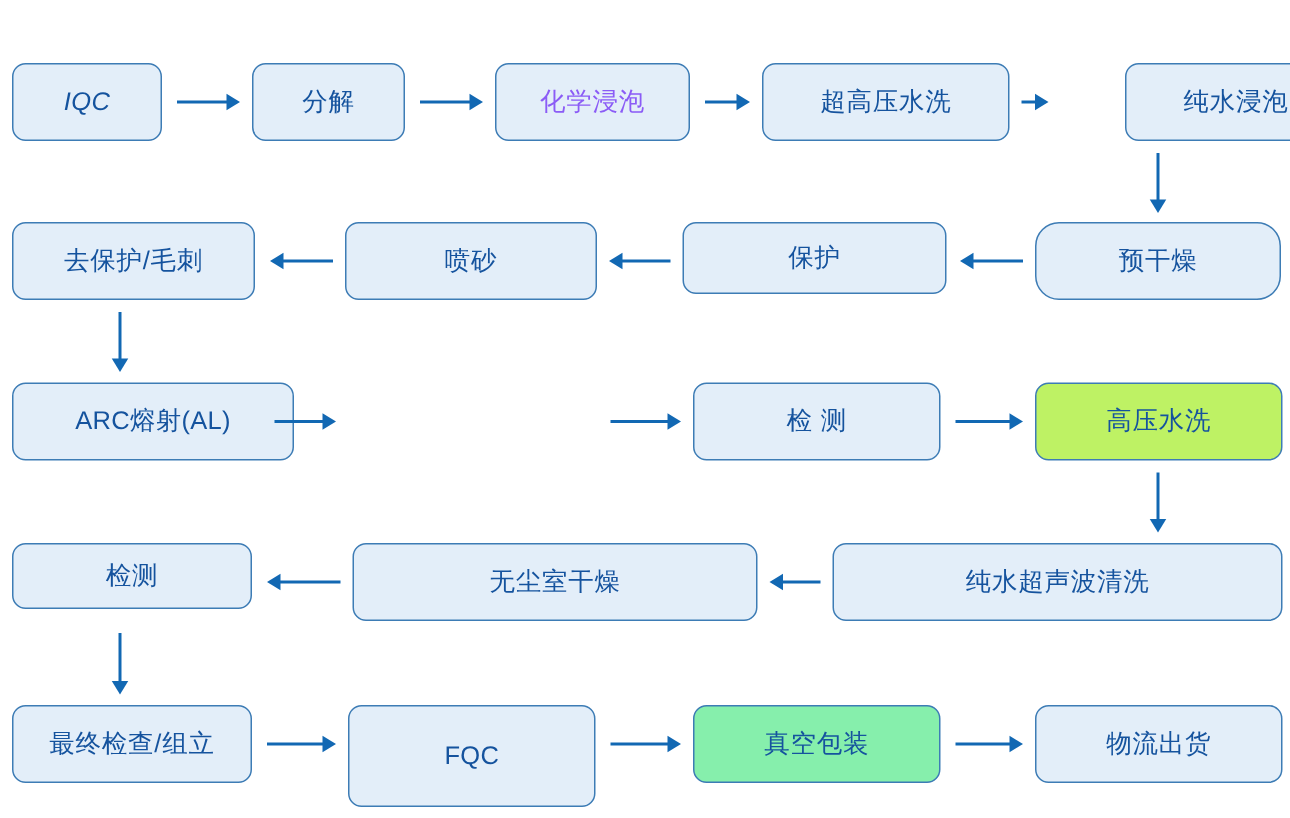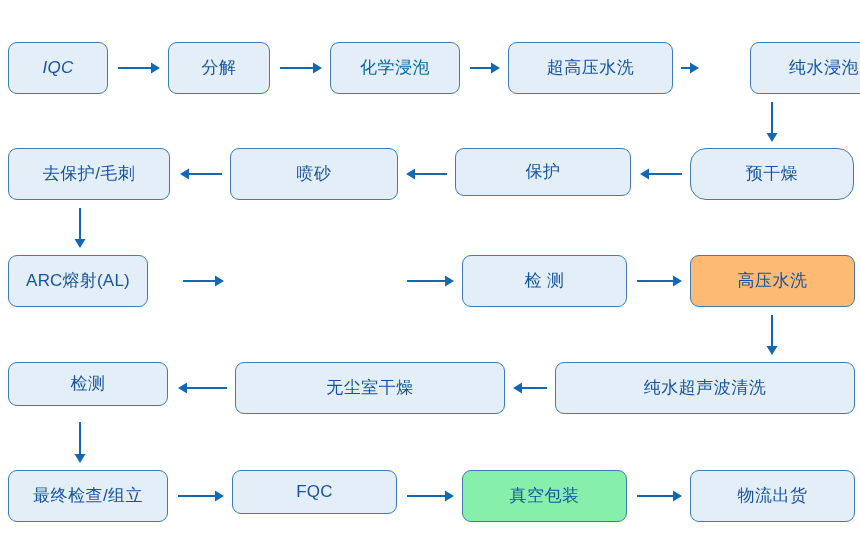--- a/index.html
+++ b/index.html
@@ -45,35 +45,35 @@
     display: block;
     overflow: visible;
   }
 </style>
 </head>
 <body>
 
 <div id="flow">
     <div class="node latin" style="left: 8px; top: 42px; width: 100px; height: 52px; background: rgb(227, 238, 249); border-color: rgb(61, 124, 181); color: rgb(21, 83, 158); font-style: italic;">IQC</div>
     <div class="node" style="left: 168px; top: 42px; width: 102px; height: 52px; background: rgb(227, 238, 249); border-color: rgb(61, 124, 181); color: rgb(21, 83, 158);">分解</div>
-    <div class="node" style="left: 330px; top: 42px; width: 130px; height: 52px; background: rgb(227, 238, 249); border-color: rgb(61, 124, 181); color: #0369a1;">化学浸泡</div>
+    <div class="node" style="left: 330px; top: 42px; width: 130px; height: 52px; background: rgb(227, 238, 249); border-color: rgb(61, 124, 181); color: #8b5cf6;">化学浸泡</div>
     <div class="node" style="left: 508px; top: 42px; width: 165px; height: 52px; background: rgb(227, 238, 249); border-color: rgb(61, 124, 181); color: rgb(21, 83, 158);">超高压水洗</div>
     <div class="node" style="left: 706px; top: 42px; width: 148px; height: 52px; background: rgb(227, 238, 249); border-color: rgb(61, 124, 181); color: rgb(21, 83, 158); margin-left: 44px;">纯水浸泡</div>
     <div class="node" style="left: 690px; top: 148px; width: 164px; height: 52px; background: rgb(227, 238, 249); border-color: rgb(61, 124, 181); color: rgb(21, 83, 158); border-radius: 16px;">预干燥</div>
     <div class="node" style="left: 455px; top: 148px; width: 176px; height: 48px; background: rgb(227, 238, 249); border-color: rgb(61, 124, 181); color: rgb(21, 83, 158);">保护</div>
     <div class="node" style="left: 230px; top: 148px; width: 168px; height: 52px; background: rgb(227, 238, 249); border-color: rgb(61, 124, 181); color: rgb(21, 83, 158);">喷砂</div>
     <div class="node" style="left: 8px; top: 148px; width: 162px; height: 52px; background: rgb(227, 238, 249); border-color: rgb(61, 124, 181); color: rgb(21, 83, 158);">去保护/毛刺</div>
-    <div class="node latin" style="left: 8px; top: 255px; width: 140px; height: 52px; background: rgb(227, 238, 249); border-color: rgb(61, 124, 181); color: rgb(21, 83, 158);">ARC熔射(AL)</div>
+    <div class="node latin" style="left: 8px; top: 255px; width: 188px; height: 52px; background: rgb(227, 238, 249); border-color: rgb(61, 124, 181); color: rgb(21, 83, 158);">ARC熔射(AL)</div>
     <div class="node" style="left: 462px; top: 255px; width: 165px; height: 52px; background: rgb(227, 238, 249); border-color: rgb(61, 124, 181); color: rgb(21, 83, 158);">检 测</div>
-    <div class="node" style="left: 690px; top: 255px; width: 165px; height: 52px; background: #fdba74; border-color: rgb(61, 124, 181); color: rgb(21, 83, 158);">高压水洗</div>
+    <div class="node" style="left: 690px; top: 255px; width: 165px; height: 52px; background: #bef264; border-color: rgb(61, 124, 181); color: rgb(21, 83, 158);">高压水洗</div>
     <div class="node" style="left: 555px; top: 362px; width: 300px; height: 52px; background: rgb(227, 238, 249); border-color: rgb(61, 124, 181); color: rgb(21, 83, 158);">纯水超声波清洗</div>
     <div class="node" style="left: 235px; top: 362px; width: 270px; height: 52px; background: rgb(227, 238, 249); border-color: rgb(61, 124, 181); color: rgb(21, 83, 158);">无尘室干燥</div>
     <div class="node" style="left: 8px; top: 362px; width: 160px; height: 44px; background: rgb(227, 238, 249); border-color: rgb(61, 124, 181); color: rgb(21, 83, 158);">检测</div>
     <div class="node" style="left: 8px; top: 470px; width: 160px; height: 52px; background: rgb(227, 238, 249); border-color: rgb(61, 124, 181); color: rgb(21, 83, 158);">最终检查/组立</div>
-    <div class="node latin" style="left: 232px; top: 470px; width: 165px; height: 44px; background: rgb(227, 238, 249); border-color: rgb(61, 124, 181); color: rgb(21, 83, 158);">FQC</div>
+    <div class="node latin" style="left: 232px; top: 470px; width: 165px; height: 68px; background: rgb(227, 238, 249); border-color: rgb(61, 124, 181); color: rgb(21, 83, 158);">FQC</div>
     <div class="node" style="left: 462px; top: 470px; width: 165px; height: 52px; background: #86efac; border-color: rgb(61, 124, 181); color: rgb(21, 83, 158);">真空包装</div>
     <div class="node" style="left: 690px; top: 470px; width: 165px; height: 52px; background: rgb(227, 238, 249); border-color: rgb(61, 124, 181); color: rgb(21, 83, 158);">物流出货</div>
     <div class="conn" style="left: 104px; top: 54px; width: 70px; height: 28px;">
       <svg width="70" height="28" viewBox="0 0 70 28">
         <line x1="14" y1="14" x2="49" y2="14" stroke="#1268b3" stroke-width="2"></line>
         <polygon points="56,14 47,8.5 47,19.5" fill="#1268b3"></polygon>
       </svg>
     </div>
     <div class="conn" style="left: 266px; top: 54px; width: 70px; height: 28px;">
       <svg width="70" height="28" viewBox="0 0 70 28">

